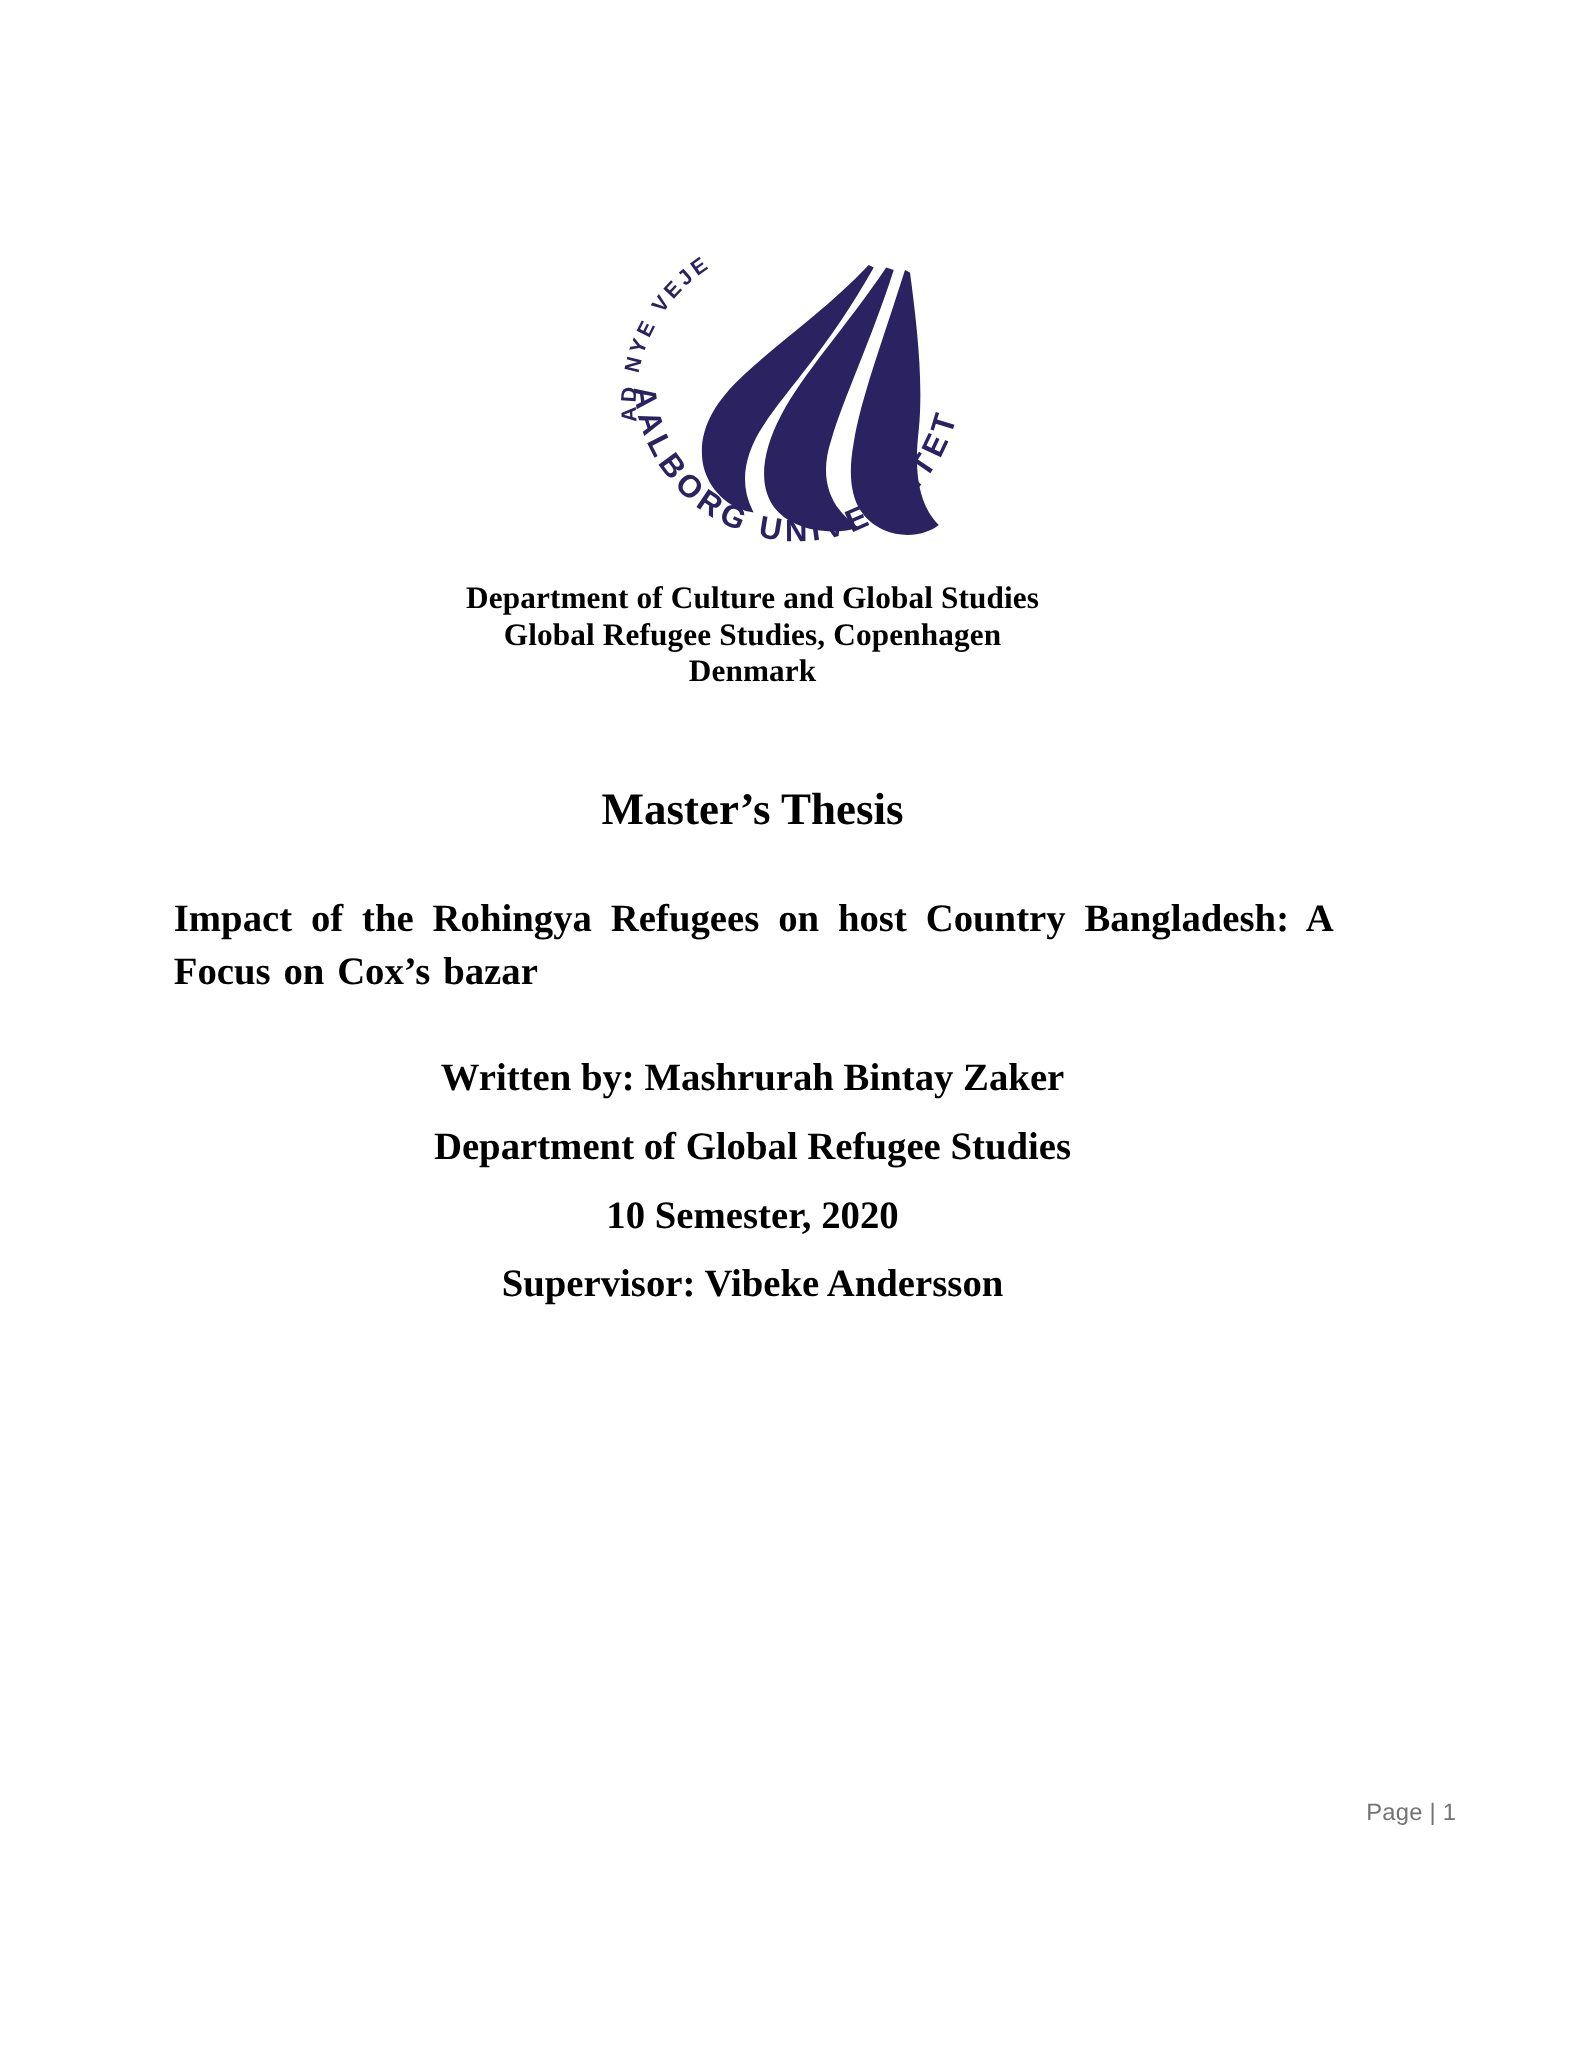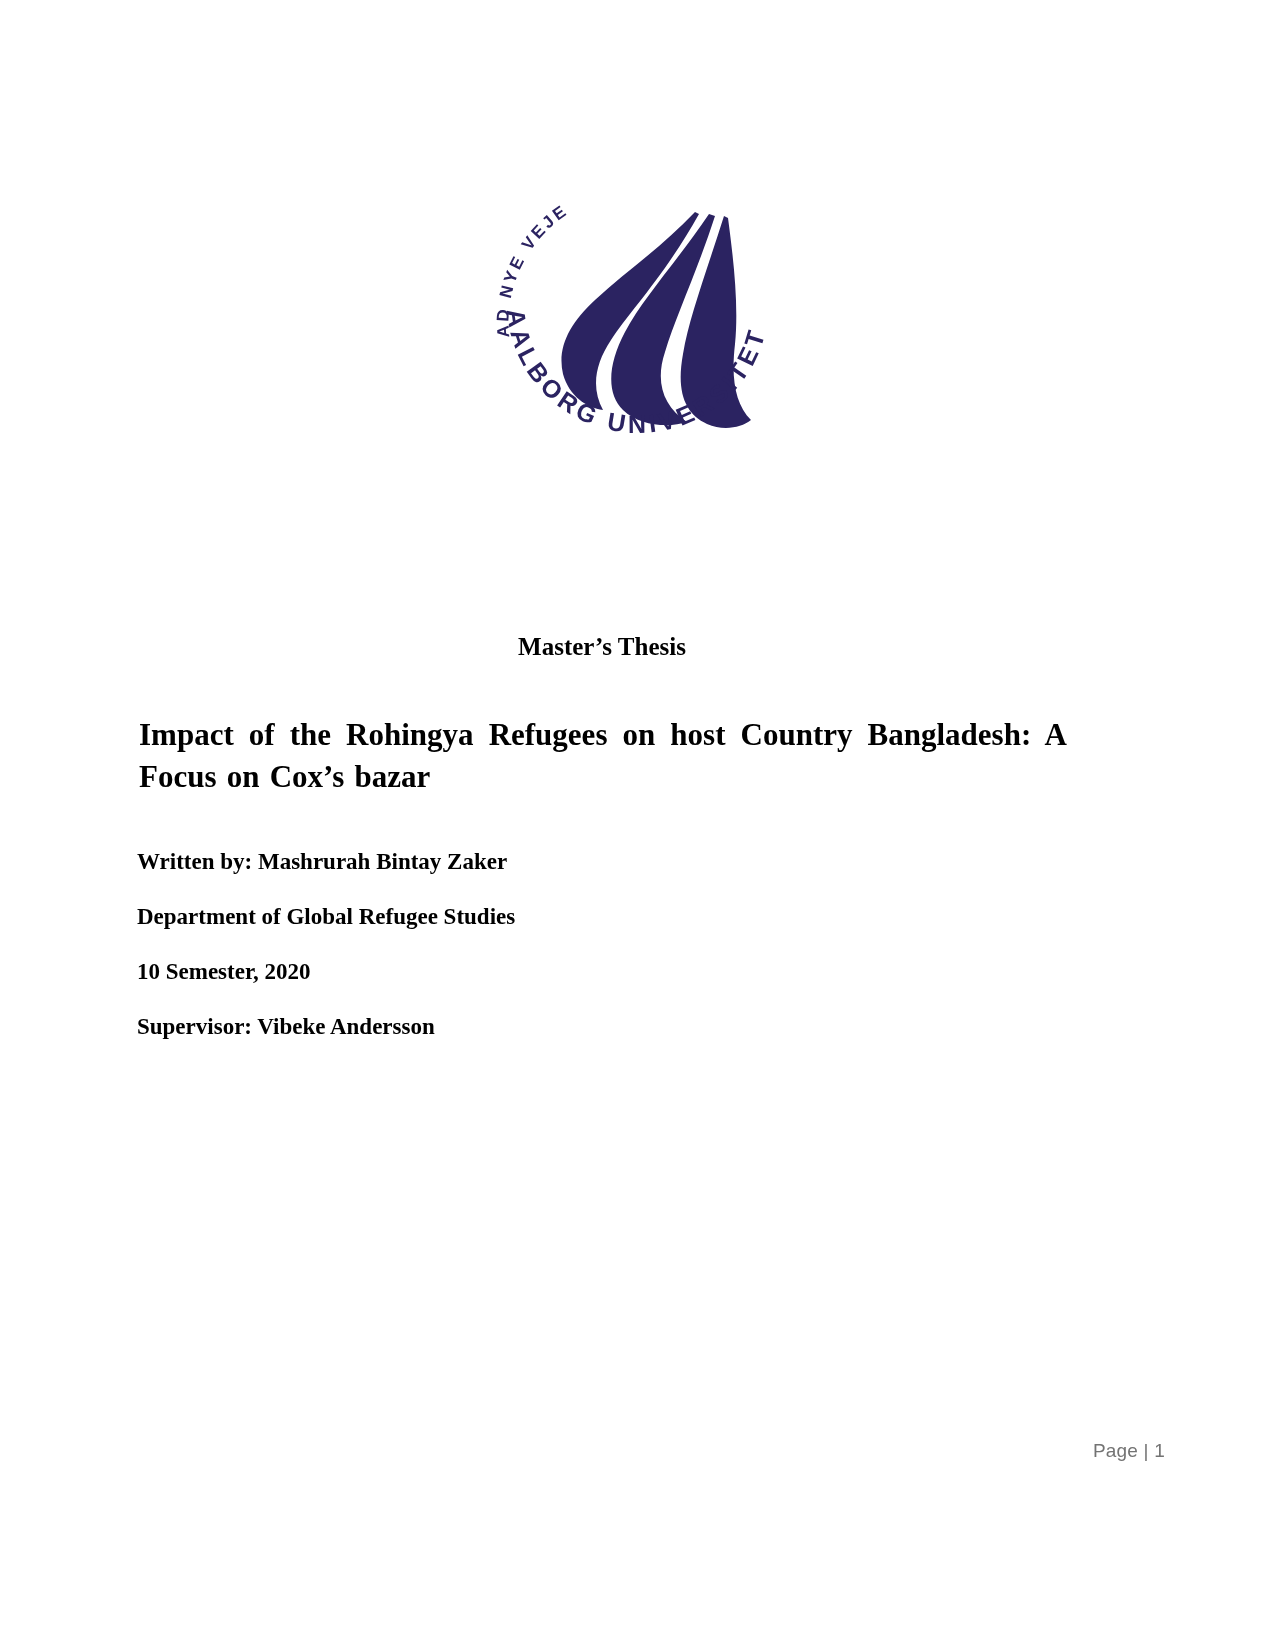--- a/index.html
+++ b/index.html
@@ -55,21 +55,21 @@
   }
 
   
   .thesis-label {
     position: absolute;
     left: 137px;
     width: 930px;
     top: 628px;
     text-align: center;
     font-weight: bold;
-    font-size: 25px;
+    font-size: 36px;
     line-height: 38px;
   }
 
   
   .main-title {
     position: absolute;
     left: 139px;
     width: 928px;
     top: 700px;
     text-align: justify;
@@ -80,23 +80,23 @@
     word-spacing: 0.08em;
     margin-top: 14px;
   }
 
   
   .meta-block {
     position: absolute;
     left: 137px;
     width: 930px;
     top: 848px;
-    text-align: left;
+    text-align: center;
     font-weight: bold;
-    font-size: 23px;
+    font-size: 31px;
     line-height: 27px;
   }
   .meta-block .meta-line {
     display: block;
     margin-bottom: 28px;
     white-space: nowrap;
   }
   .meta-block .meta-line:last-child {
     margin-bottom: 0;
   }
@@ -153,20 +153,25 @@
       <text font-family="'Liberation Sans', sans-serif" font-size="17" font-weight="bold" letter-spacing="3" fill="#2b2361">
         <textPath href="#mottoArc" startOffset="6%">AD NYE VEJE</textPath>
       </text>
 
       <text font-family="'Liberation Sans', sans-serif" font-size="25" font-weight="bold" letter-spacing="4" fill="#2b2361">
         <textPath href="#wordArc" startOffset="2%">AALBORG UNIVERSITET</textPath>
       </text>
     </svg>
   </div>
 
+  <div class="dept-block">
+    <span class="dept-line">Department of Culture and Global Studies</span>
+    <span class="dept-line">Global Refugee Studies, Copenhagen</span>
+    <span class="dept-line">Denmark</span>
+  </div>
 
   <div class="thesis-label">Master’s Thesis</div>
 
   <h1 class="main-title">Impact of the Rohingya Refugees on host Country Bangladesh: A Focus on Cox’s bazar</h1>
 
   <div class="meta-block">
     <span class="meta-line">Written by: Mashrurah Bintay Zaker</span>
     <span class="meta-line">Department of Global Refugee Studies</span>
     <span class="meta-line">10 Semester, 2020</span>
     <span class="meta-line">Supervisor: Vibeke Andersson</span>

